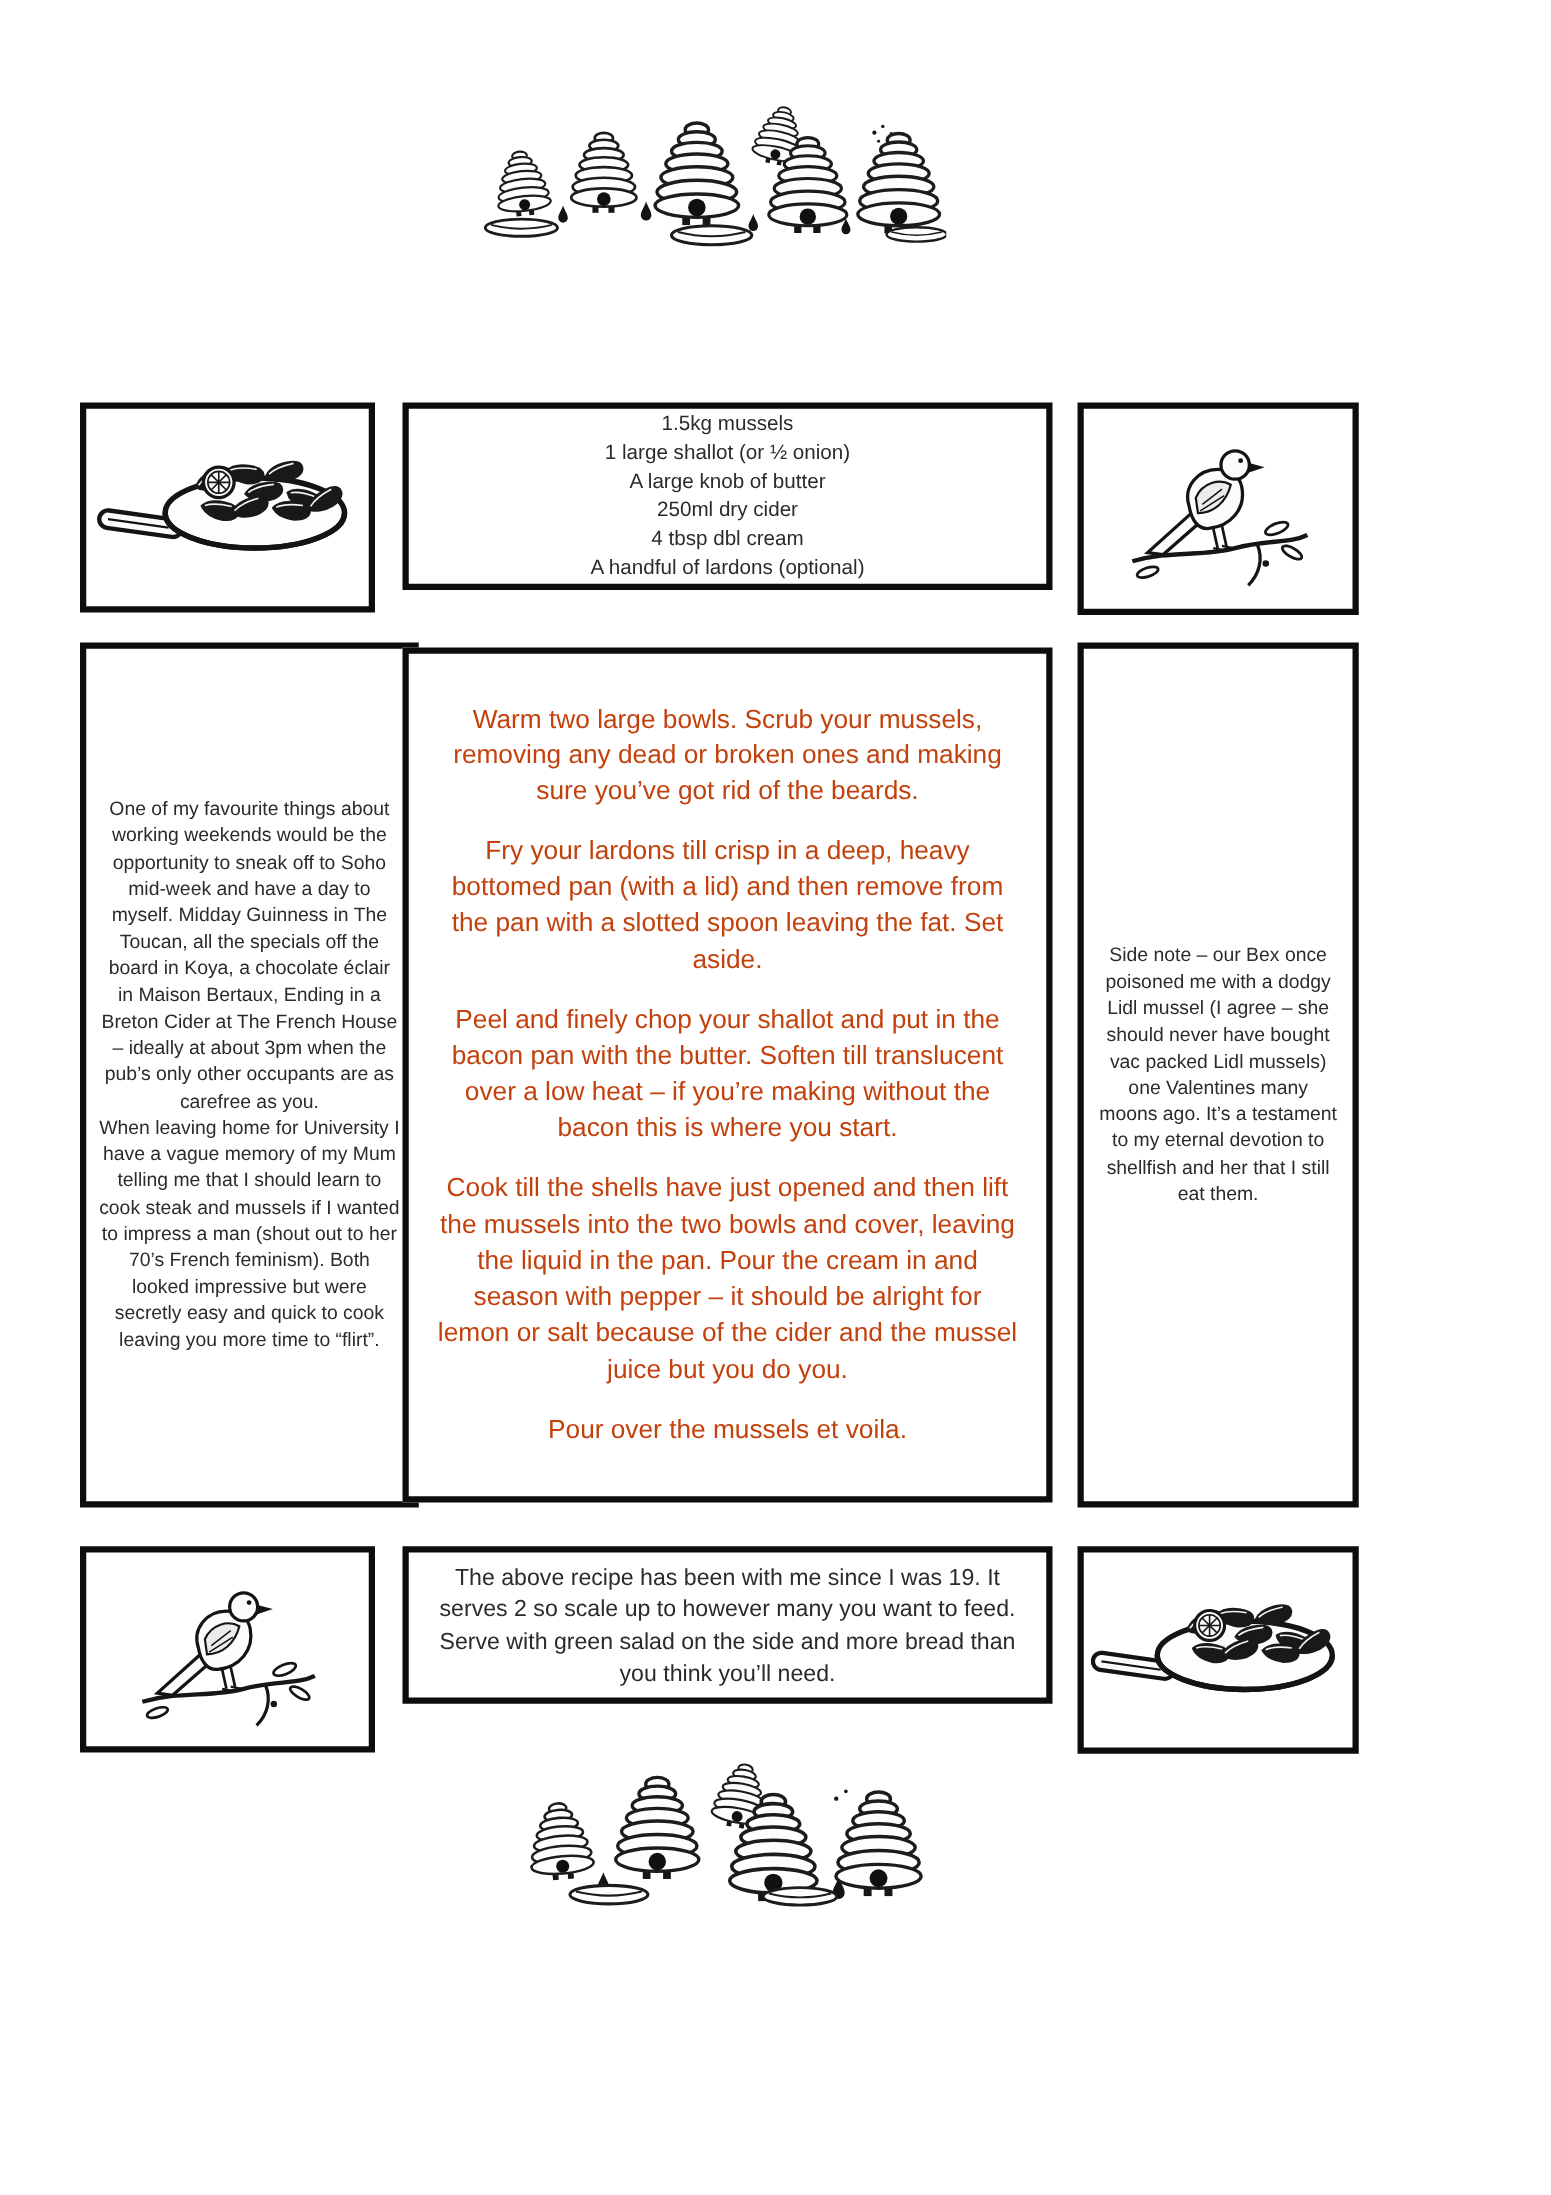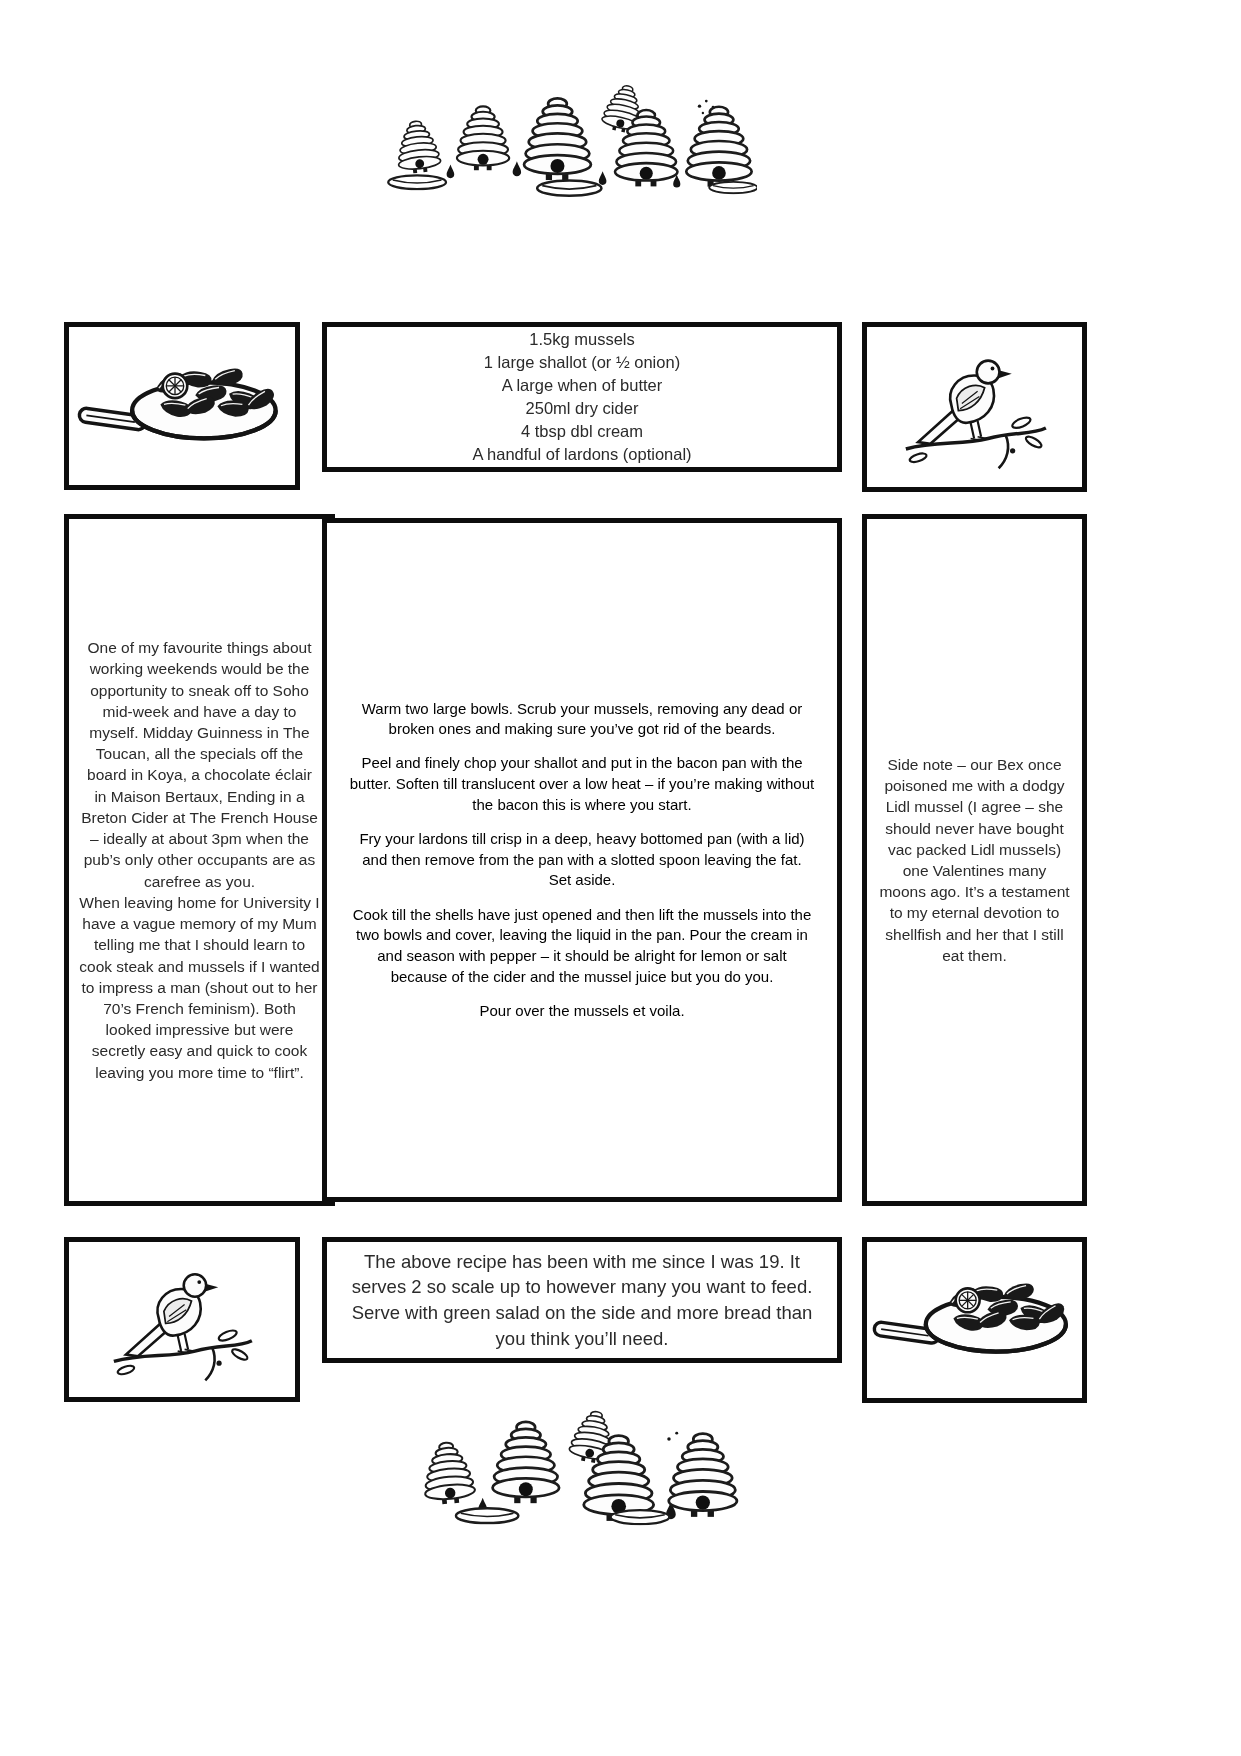--- a/index.html
+++ b/index.html
@@ -17,21 +17,21 @@
   .title sup {font-size:0.58em; vertical-align:super;}
   .box {
     position:absolute; box-sizing:border-box; border:5px solid #0d0d0d; background:#fff;
     display:flex; flex-direction:column; align-items:center; justify-content:center;
     text-align:center; padding:10px 14px;
   }
   .box p {margin:0;}
   .gapped p + p {margin-top:0.9em;}
   .tight p + p {margin-top:0;}
   .ingredients {font-size:16.5px; line-height:1.4; color:#2b2b2b;}
-  .method {font-size:15px; line-height:1.38; color:#000000;}
+  .method {font-size:21px; line-height:1.38; color:#c2410c;}
   .story  {font-size:15.5px; line-height:1.37; color:#2b2b2b; padding:10px 10px;}
   .note   {font-size:15.5px; line-height:1.37; color:#2b2b2b; padding:10px 12px;}
   .serving{font-size:18.5px; line-height:1.38; color:#2b2b2b;}
   .imgbox {padding:4px;}
   svg {display:block;}
   .st {fill:#fdfdfd; stroke:#1c1c1c; stroke-width:3.5;}
 </style>
 </head>
 <body>
 
@@ -134,41 +134,41 @@
 
   <div class="box imgbox" style="left:64px; top:322px; width:236px; height:168px;">
     <svg width="210" height="132" viewBox="0 0 240 150">
       <use href="#musselpan" width="240" height="150"></use>
     </svg>
   </div>
 
   <div class="box ingredients" style="left:322px; top:322px; width:520px; height:150px;">
     <div>1.5kg mussels</div>
     <div>1 large shallot (or ½ onion)</div>
-    <div>A large when of butter</div>
+    <div>A large knob of butter</div>
     <div>250ml dry cider</div>
     <div>4 tbsp dbl cream</div>
     <div>A handful of lardons (optional)</div>
   </div>
 
   <div class="box imgbox" style="left:862px; top:322px; width:225px; height:170px;">
     <svg width="150" height="140" viewBox="0 0 170 160">
       <use href="#bird" width="170" height="160"></use>
     </svg>
   </div>
 
   <div class="box story tight" style="left:64px; top:514px; width:271px; height:692px;">
     <p>One of my favourite things about working weekends would be the opportunity to sneak off to Soho mid-week and have a day to myself. Midday Guinness in The Toucan, all the specials off the board in Koya, a chocolate éclair in Maison Bertaux, Ending in a Breton Cider at The French House – ideally at about 3pm when the pub’s only other occupants are as carefree as you.</p>
     <p>When leaving home for University I have a vague memory of my Mum telling me that I should learn to cook steak and mussels if I wanted to impress a man (shout out to her 70’s French feminism). Both looked impressive but were secretly easy and quick to cook leaving you more time to “flirt”.</p>
   </div>
 
   <div class="box method gapped" style="left:322px; top:518px; width:520px; height:684px; padding:18px 22px;">
     <p>Warm two large bowls. Scrub your mussels, removing any dead or broken ones and making sure you’ve got rid of the beards.</p>
+    <p>Fry your lardons till crisp in a deep, heavy bottomed pan (with a lid) and then remove from the pan with a slotted spoon leaving the fat. Set aside.</p>
     <p>Peel and finely chop your shallot and put in the bacon pan with the butter. Soften till translucent over a low heat – if you’re making without the bacon this is where you start.</p>
-    <p>Fry your lardons till crisp in a deep, heavy bottomed pan (with a lid) and then remove from the pan with a slotted spoon leaving the fat. Set aside.</p>
     <p>Cook till the shells have just opened and then lift the mussels into the two bowls and cover, leaving the liquid in the pan. Pour the cream in and season with pepper – it should be alright for lemon or salt because of the cider and the mussel juice but you do you.</p>
     <p>Pour over the mussels et voila.</p>
   </div>
 
   <div class="box note gapped" style="left:862px; top:514px; width:225px; height:692px;">
     <p>Side note – our Bex once poisoned me with a dodgy Lidl mussel (I agree – she should never have bought vac packed Lidl mussels) one Valentines many moons ago. It’s a testament to my eternal devotion to shellfish and her that I still eat them.</p>
   </div>
 
   <div class="box imgbox" style="left:64px; top:1237px; width:236px; height:165px;">
     <svg width="148" height="138" viewBox="0 0 170 160">

